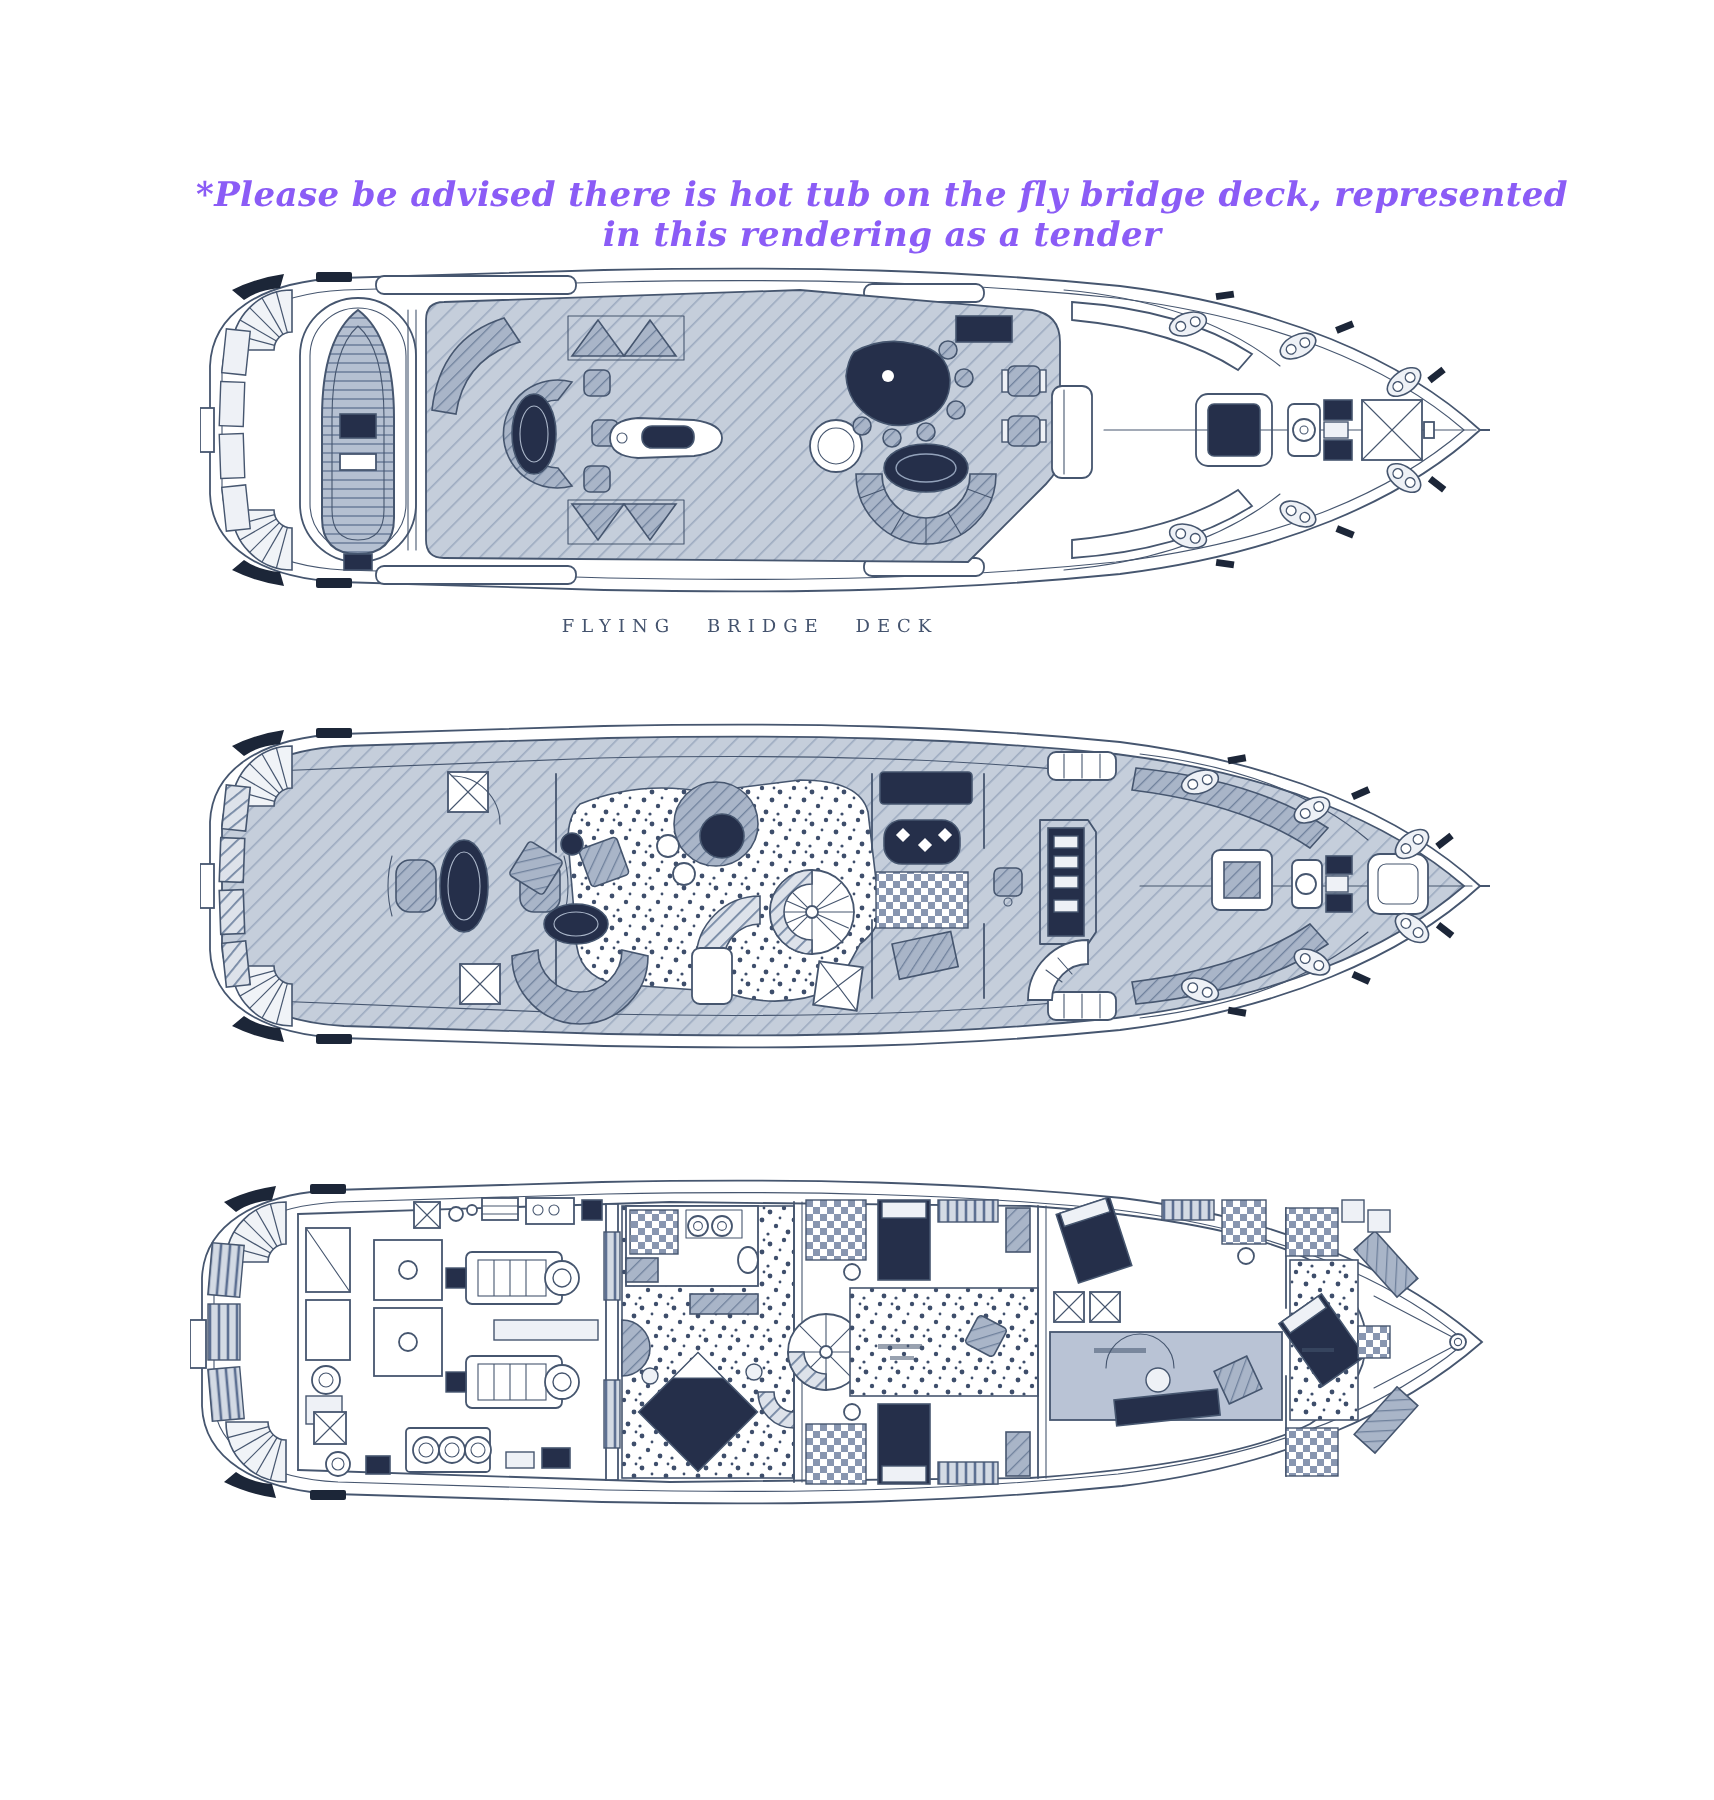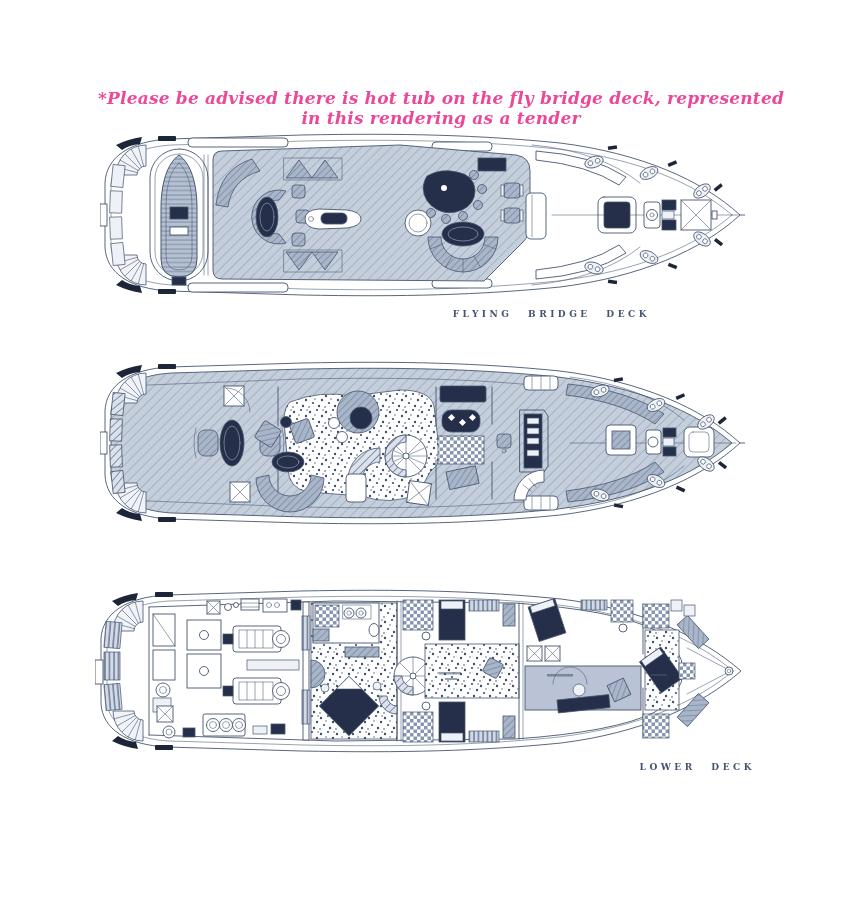--- a/index.html
+++ b/index.html
@@ -1,24 +1,24 @@
 <!DOCTYPE html>
 <html style="--line: #46566f; --dark: #252f4a; --black: #1c2638; --label: #44536e; --paper: #ffffff;"><head>
 <meta charset="utf-8">
 <style>
   html,body{margin:0;padding:0;background:#fff;}
   .page{position:relative;width:857px;height:900px;background:#fff;overflow:hidden;
         font-family:"Liberation Serif", serif;}
   .note{position:absolute;left:86px;top:88px;width:710px;text-align:center;
         font-family:"DejaVu Serif", serif;font-style:italic;font-weight:600;
-        font-size:17px;color:#ec4899;letter-spacing:.2px;}
+        font-size:17px;color:#8b5cf6;letter-spacing:.2px;}
   .deck{position:absolute;}
   .deck svg{display:block;}
-  .deck-label{position:absolute;text-align:right;font-family:"DejaVu Serif", serif;
-        font-size:9px;font-weight:700;color:var(--label);letter-spacing:3.5px;word-spacing:9px;}
+  .deck-label{position:absolute;text-align:center;font-family:"DejaVu Serif", serif;
+        font-size:9px;font-weight:400;color:var(--label);letter-spacing:3.5px;word-spacing:9px;}
   
   .s{stroke:var(--line);stroke-width:.9;fill:none;stroke-linecap:round;stroke-linejoin:round;}
   .t{stroke-width:.55;}
   .w{fill:#ffffff;stroke:var(--line);stroke-width:.9;}
   .wl{fill:#eef1f6;stroke:var(--line);stroke-width:.7;}
   .d{fill:var(--dark);stroke:var(--line);stroke-width:.8;}
   .k{fill:var(--black);stroke:none;}
   .h1{fill:url(#hatch);stroke:var(--line);stroke-width:.9;}
   .h2{fill:url(#hatch2);stroke:var(--line);stroke-width:.8;}
   .sp{fill:url(#speckle);stroke:var(--line);stroke-width:.8;}
@@ -579,15 +579,14 @@
       </g>
       <g>
         <line class="s t" x1="592" y1="62" x2="634" y2="84"></line>
         <line class="s t" x1="592" y1="108" x2="634" y2="86"></line>
         <circle class="w" cx="634" cy="85" r="4"></circle>
             <circle class="s t" cx="634" cy="85" r="1.8"></circle>
       </g>
     </g>
   </svg>
   </div>
-  <div class="deck-label" style="left:95px;top:762px;width:660px;">LOWER DECK</div>
 
 </div>
 
 </body></html>

